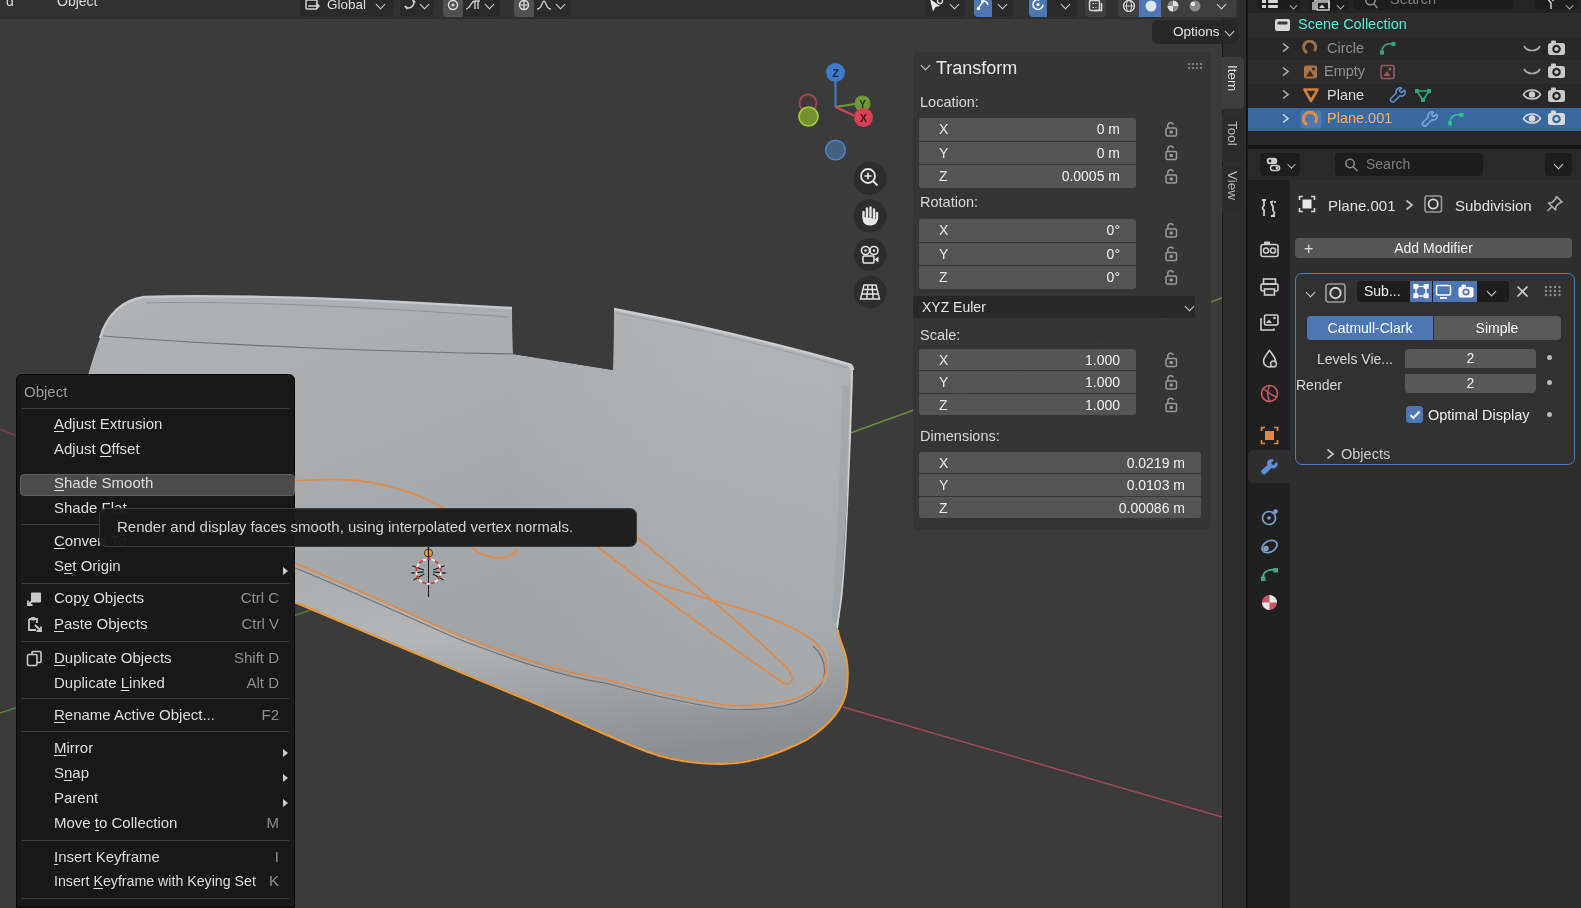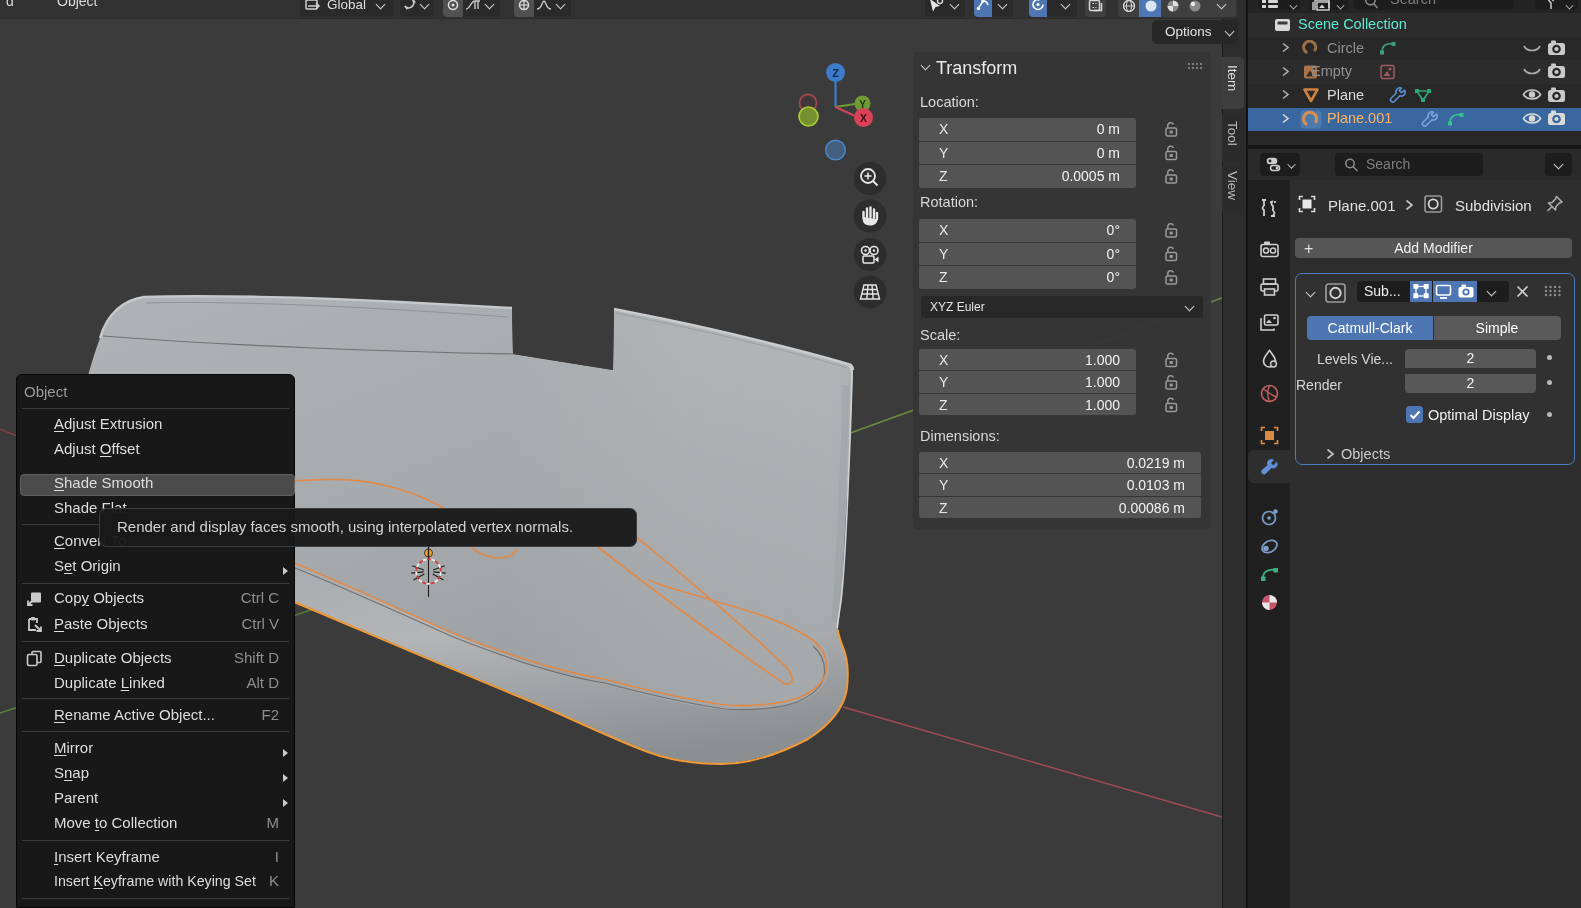--- a/index.html
+++ b/index.html
@@ -226,21 +226,21 @@
         <path d="M 7,12.5 A 5.5,5.5 0 0 1 1.5,7 L 7,7 Z" fill="#e0e0e0"></path>
       </svg>
   <svg class="a" style="left:70px;top:6px" width="14" height="14" viewBox="0 0 14 14">
         <circle cx="7" cy="7" r="5.5" fill="#888888"></circle>
         <circle cx="5" cy="5" r="2.2" fill="#e8e8e8"></circle>
       </svg>
   <div class="chev" style="left:100px;top:8px"></div>
  </div>
 </div>
 
-<div class="a" style="z-index:2;left:1152px;top:20px;width:86px;height:24px;background:#272727;border-radius:5px;color:#e4e4e4;font-size:13.5px;line-height:24px;text-align:left;padding-left:13px;box-sizing:border-box">Options</div>
+<div class="a" style="z-index:2;left:1152px;top:20px;width:86px;height:24px;background:#272727;border-radius:5px;color:#e4e4e4;font-size:13.5px;line-height:24px;text-align:left;padding-left:21px;box-sizing:border-box">Options</div>
 <div class="chev" style="z-index:2;left:1226px;top:28px"></div>
 
 <div class="a" style="left:913px;top:52px;width:298px;height:478px;background:#353535f2;border-radius:5px">
  <div class="chev" style="left:9px;top:10px"></div>
  <div class="a" style="left:23px;top:6px;color:#e8e8e8;font-size:18px">Transform</div>
  <svg class="a" style="left:274px;top:10px" width="17" height="8" viewBox="0 0 17 8">
       <g fill="#909090">
         <circle cx="2" cy="2" r="1.1"></circle>
         <circle cx="6" cy="2" r="1.1"></circle>
         <circle cx="10" cy="2" r="1.1"></circle>
@@ -270,21 +270,21 @@
       <span class="fv">0°</span>
     </div>
  <div class="field" style="left:6px;top:190.5px;width:217px;height:22.5px;border-radius:0">
       <span class="fl">Y</span>
       <span class="fv">0°</span>
     </div>
  <div class="field" style="left:6px;top:214px;width:217px;height:22.5px;border-radius:0 0 3px 3px">
       <span class="fl">Z</span>
       <span class="fv">0°</span>
     </div>
- <div class="a" style="left:8px;top:243.5px;width:282px;height:22.5px;background:#282828;border-radius:3px;color:#e6e6e6;font-size:12px;line-height:22px;padding-left:9px;box-sizing:border-box">XYZ Euler</div>
+ <div class="a" style="left:0;top:243.5px;width:282px;height:22.5px;background:#282828;border-radius:3px;color:#e6e6e6;font-size:14px;line-height:22px;padding-left:9px;box-sizing:border-box">XYZ Euler</div>
  <div class="chev" style="left:273px;top:251px"></div>
  <div class="lab" style="left:7px;top:275px">Scale:</div>
  <div class="field" style="left:6px;top:296.5px;width:217px;height:21.5px;border-radius:3px 3px 0 0">
       <span class="fl">X</span>
       <span class="fv">1.000</span>
     </div>
  <div class="field" style="left:6px;top:319px;width:217px;height:21.5px;border-radius:0">
       <span class="fl">Y</span>
       <span class="fv">1.000</span>
     </div>
@@ -399,21 +399,21 @@
       <path d="M 3,12 C 3,5 8,3 14,4" fill="none" stroke="#3f9e7e" stroke-width="1.7"></path>
       <rect x="1" y="10.5" width="4" height="4" fill="#3f9e7e"></rect>
       <rect x="12.5" y="2" width="4" height="4" fill="#3f9e7e"></rect>
     </svg>
 
  <svg class="a" style="left:54px;top:63.5px" width="18" height="16" viewBox="0 0 18 16">
       <rect x="2" y="1.5" width="13" height="13" rx="2" fill="#a9744a"></rect>
       <path d="M 4,12.5 L 8,6.5 L 12,12.5 Z" fill="#3c2a1c"></path>
       <circle cx="11.5" cy="5" r="1.6" fill="#3c2a1c"></circle>
     </svg>
- <div class="a" style="left:63px;top:63px;color:#909090;font-size:14.5px">Empty</div>
+ <div class="a" style="left:76px;top:63px;color:#909090;font-size:14.5px">Empty</div>
  <svg class="a" style="left:131px;top:63.5px" width="18" height="16" viewBox="0 0 18 16">
       <rect x="2" y="1.5" width="13" height="13" rx="2" fill="none" stroke="#a15b60" stroke-width="1.5"></rect>
       <path d="M 4.5,12 L 8,7 L 11.5,12 Z" fill="#a15b60"></path>
       <circle cx="11" cy="5" r="1.6" fill="#a15b60"></circle>
     </svg>
 
  <svg class="a" style="left:54px;top:87px" width="18" height="16" viewBox="0 0 18 16">
       <path d="M 2.5,2.5 L 15.5,2.5 L 9,14 Z" fill="none" stroke="#cf813f" stroke-width="2.6" stroke-linejoin="round"></path>
     </svg>
  <div class="a" style="left:79px;top:86.5px;color:#d9d9d9;font-size:14.5px">Plane</div>

